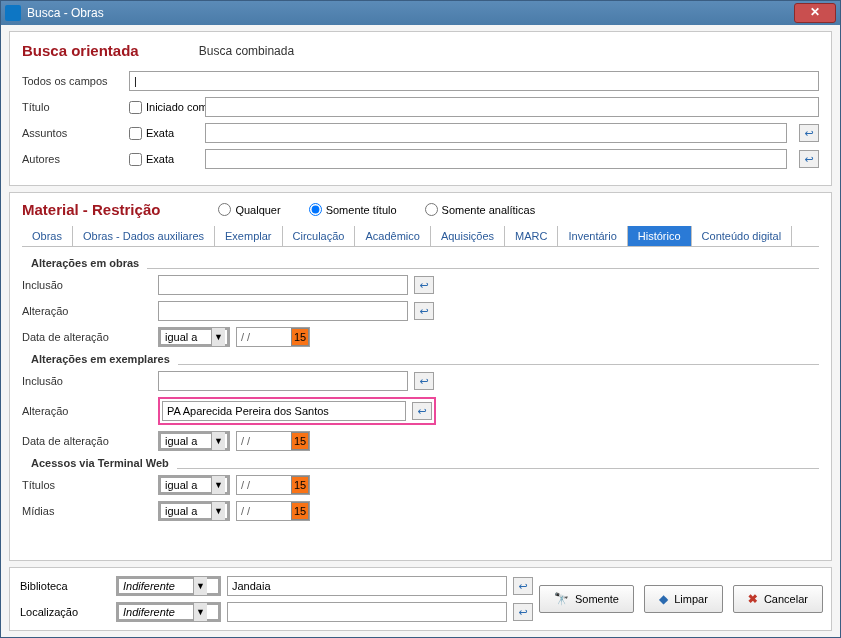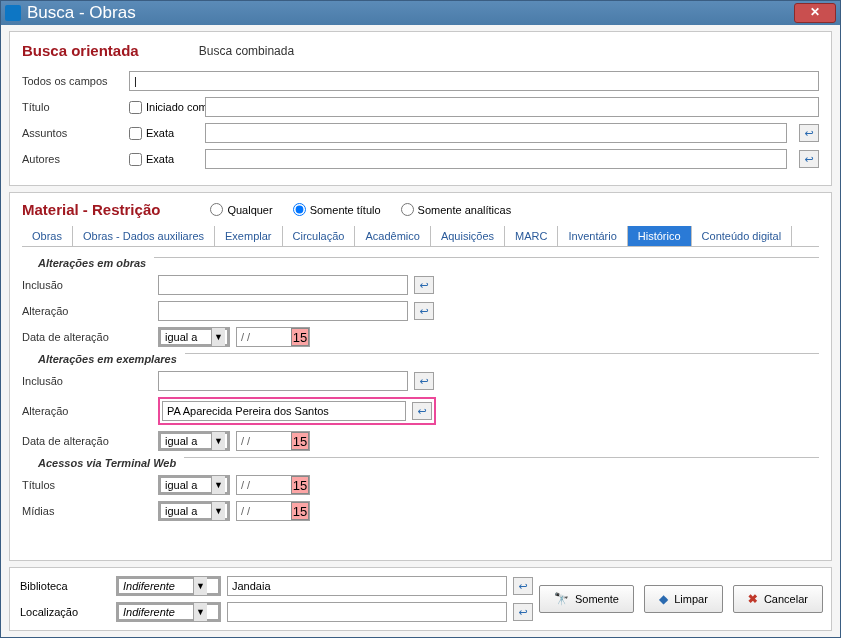--- a/index.html
+++ b/index.html
@@ -1,50 +1,50 @@
 <!DOCTYPE html>
 <html><head>
 <meta charset="utf-8">
 <style>
 * { box-sizing: border-box; margin: 0; padding: 0; font-family: Tahoma, Arial, sans-serif; font-size: 11px; }
 body { background: #4a7ba8; padding: 0; width: 841px; height: 638px; overflow: hidden; }
 .window { width: 841px; height: 638px; background: #fcfcfc; border: 1px solid #3a5d82; display: flex; flex-direction: column; }
 .titlebar { height: 24px; background: linear-gradient(#5b8bb8, #4a7ba8); display: flex; align-items: center; padding: 0 4px; color: #fff; }
 .titlebar .app-icon { width: 16px; height: 16px; background: #0d76c4; margin-right: 6px; border-radius: 2px; }
-.titlebar .title { flex: 1; font-size: 17px; }
+.titlebar .title { flex: 1; font-size: 12px; }
 .titlebar .close-btn { width: 42px; height: 20px; background: #c94f4f; border: 1px solid #8a2b2b; border-radius: 3px; color: #fff; text-align: center; line-height: 16px; font-size: 12px; font-weight: bold; cursor: pointer; }
 .content { flex: 1; padding: 6px 8px 6px 8px; display: flex; flex-direction: column; gap: 6px; background: #f5f5f5; overflow: hidden; }
 .panel { background: #fff; border: 1px solid #c8c8c8; padding: 10px 12px; }
 .heading-row { display: flex; align-items: center; gap: 60px; margin-bottom: 12px; }
 .heading { color: #a01820; font-weight: bold; font-size: 15px; }
 .subheading { color: #333; font-size: 12px; }
 .form-row { display: flex; align-items: center; margin-bottom: 6px; gap: 12px; }
 .form-label { width: 95px; color: #333; }
 .text-input { border: 1px solid #a0a0a0; height: 20px; padding: 2px 4px; background: #fff; }
 .flex-input { flex: 1; }
 .checkbox-group { display: inline-flex; align-items: center; gap: 4px; width: 92px; }
 .checkbox-group input[type=checkbox] { width: 13px; height: 13px; }
 .icon-btn { width: 20px; height: 18px; border: 1px solid #a0a0a0; background: #f0f0f0; display: inline-flex; align-items: center; justify-content: center; color: #2a6ab0; cursor: pointer; font-size: 11px; }
 .section2 { padding: 8px 12px 4px 12px; }
-.radio-row { display: flex; align-items: center; gap: 20px; margin-bottom: 8px; }
+.radio-row { display: flex; align-items: center; gap: 28px; margin-bottom: 8px; }
 .radio-row .heading { margin-right: 30px; }
 .radio-group { display: inline-flex; align-items: flex-end; gap: 4px; }
 .tabs { display: flex; border-bottom: 1px solid #c0c0c0; margin-bottom: 10px; flex-wrap: wrap; }
 .tab { padding: 4px 10px; color: #2a5a9a; cursor: pointer; border-right: 1px solid #c0c0c0; }
 .tab.active { background: #2a7ad6; color: #fff; }
-.group-title { color: #333; font-weight: bold; margin: 6px 0 6px 16px; display: flex; align-items: flex-start; font-style: italic; }
+.group-title { color: #333; font-weight: bold; margin: 6px 0 6px 9px; display: flex; align-items: flex-end; }
 .group-title::after { content: ""; flex: 1; border-top: 1px solid #c0c0c0; margin-left: 8px; }
 .field-row { display: flex; align-items: center; margin-bottom: 6px; gap: 6px; }
 .field-label { width: 130px; color: #333; }
 .combo { border: 3px solid #a3a3a3; height: 20px; background: #fff; display: inline-flex; align-items: center; padding: 0 2px 0 4px; }
 .combo .caret { width: 14px; text-align: center; background: #e5e5e5; border-left: 1px solid #a0a0a0; height: 18px; line-height: 18px; font-size: 9px; cursor: pointer; }
 .combo-text { min-width: 46px; padding-right: 4px; }
 .date-box { border: 1px solid #a0a0a0; height: 20px; display: inline-flex; align-items: center; background: #fff; padding: 0 0 0 4px; }
 .date-box .slashes { width: 50px; color: #666; }
-.date-box .cal-icon { width: 18px; height: 18px; border: 1px solid #888; background: #fca5a5; display: inline-flex; align-items: center; justify-content: center; font-size: 13px; cursor: pointer; }
+.date-box .cal-icon { width: 18px; height: 18px; border: 1px solid #888; background: #f97316; display: inline-flex; align-items: center; justify-content: center; font-size: 11px; cursor: pointer; }
 .mid-input { width: 250px; }
 .highlight-red { border: 2px solid #ec4899; padding: 2px; }
 .highlight-row { display: flex; align-items: center; gap: 6px; }
 .bottom-bar { background: #fff; border: 1px solid #c8c8c8; padding: 8px 10px; display: flex; align-items: center; gap: 6px; }
 .bottom-left { display: flex; flex-direction: column; gap: 6px; flex: 1; }
 .bottom-row { display: flex; align-items: center; gap: 6px; }
 .bottom-label { width: 90px; }
 .btn { border: 1px solid #8a8a8a; background: linear-gradient(#fefefe,#e8e8e8); padding: 6px 14px; display: inline-flex; align-items: center; gap: 6px; cursor: pointer; border-radius: 2px; }
 .btn .bico { font-size: 12px; }
 .btn.buscar .bico { color: #333; }

